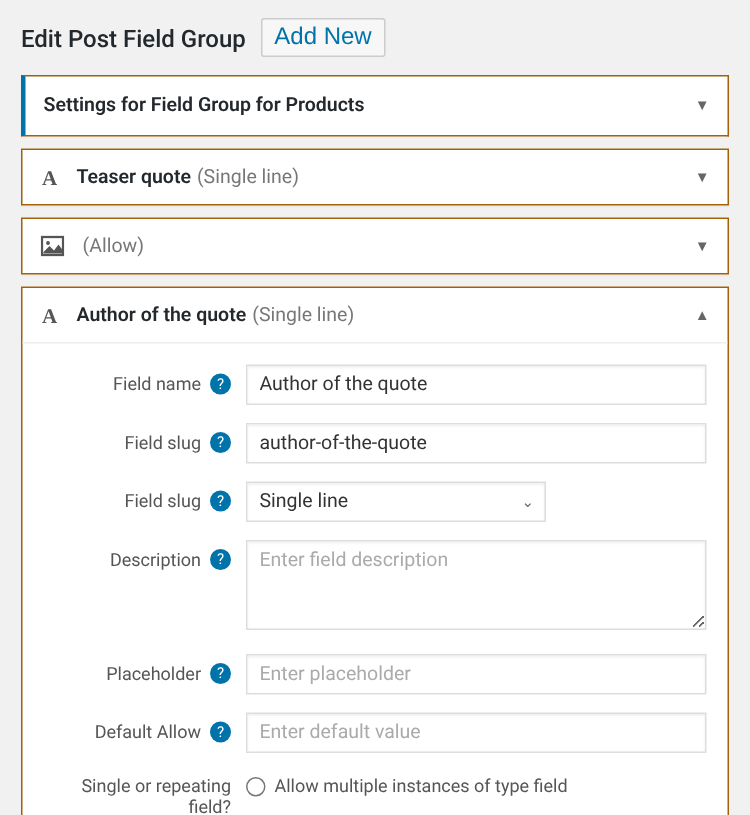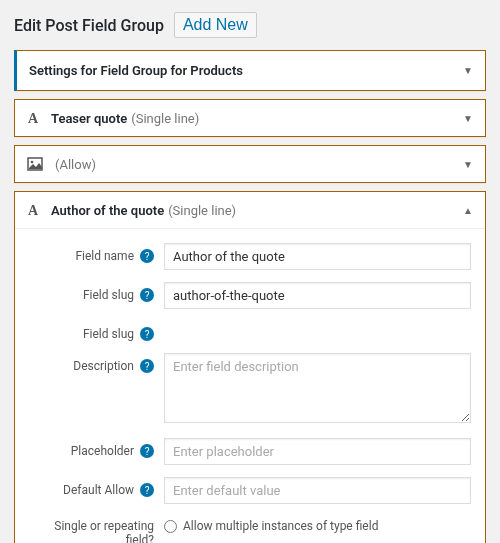--- a/index.html
+++ b/index.html
@@ -138,21 +138,21 @@
     .select-caret {
       position: absolute;
       right: 8px;
       top: 50%;
       transform: translateY(-50%);
       pointer-events: none;
       font-size: 10px;
       color: #666;
     }
     .textarea-input {
-      height: 70px;
+      height: 60px;
       resize: vertical;
     }
     .text-input::placeholder,
     .textarea-input::placeholder {
       color: #aaa;
     }
     .text-input:disabled,
     .textarea-input:disabled {
       background: #f8f8f8;
       color: #aaa;
@@ -244,20 +244,26 @@
         <div class="control">
           <input class="text-input" type="text" value="author-of-the-quote" style="">
         </div>
       </div>
 
       <div class="row">
         <div class="label">
           <span>Field slug</span>
           <span class="help">?</span>
         </div>
+        <div class="control">
+          <div class="select-wrap">
+            <input class="select-input" type="text" readonly="" value="Single line" style="">
+            <span class="select-caret">⌄</span>
+          </div>
+        </div>
       </div>
 
       <div class="row">
         <div class="label">
           <span>Description</span>
           <span class="help">?</span>
         </div>
         <div class="control">
           <textarea class="textarea-input" placeholder="Enter field description" style=""></textarea>
         </div>

